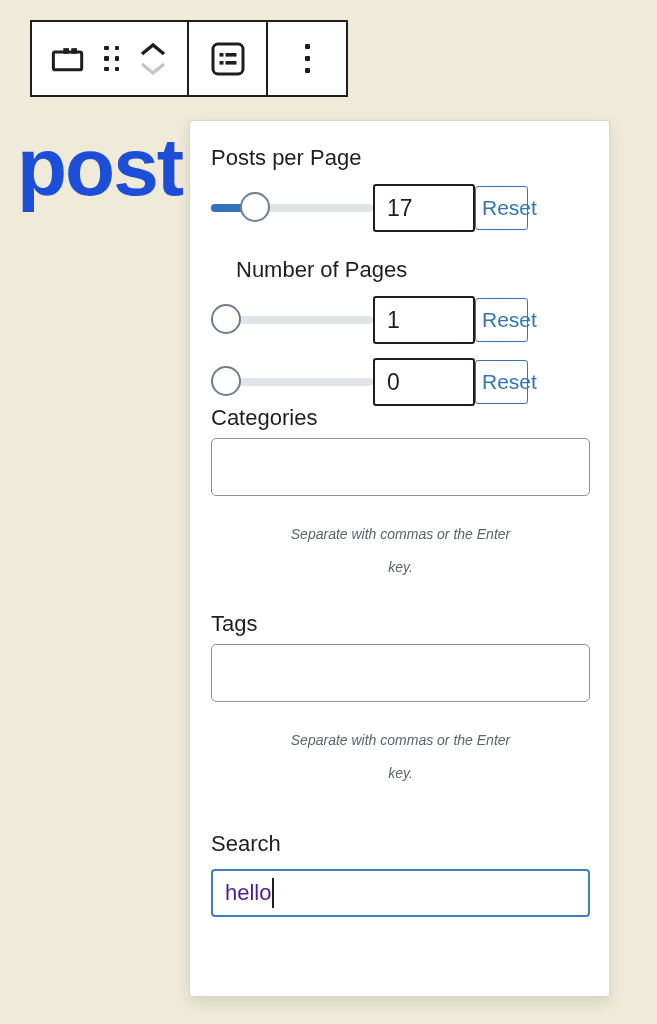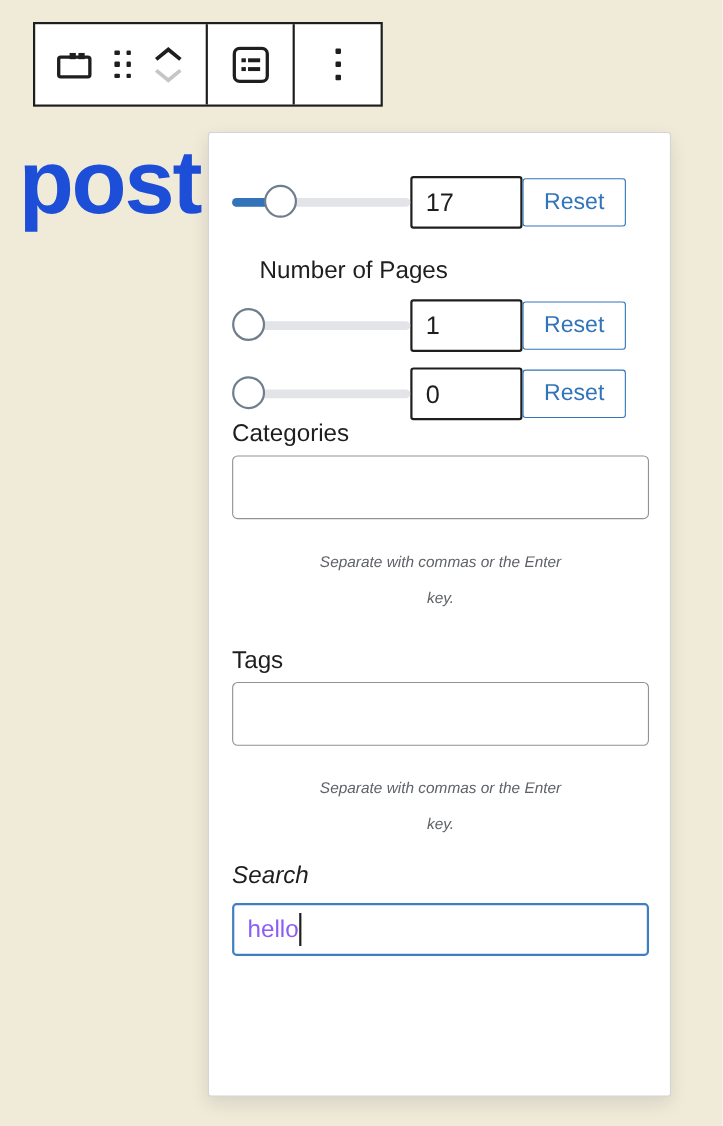--- a/index.html
+++ b/index.html
@@ -30,31 +30,31 @@
     box-shadow:0 6px 16px rgba(0,0,0,.10);padding:25px 19px 0 21px;}
   .ctl-label{font-size:22px;color:var(--label,#1e1e1e);line-height:24px;}
   .slider-row{display:flex;align-items:center;justify-content:flex-start;height:48px;margin-top:14px;}
   .slider-wrap{position:relative;flex:0 0 162px;height:48px;}
   .slider-track{position:absolute;left:0;right:0;top:20px;height:8px;background:var(--track,#e2e4e7);border-radius:4px;}
   .slider-fill{position:absolute;left:0;top:20px;height:8px;background:var(--accent,#3274b9);border-radius:4px;}
   .slider-thumb{position:absolute;top:8px;width:30px;height:30px;background:#fff;
     border:2px solid var(--thumb-border,#6f7d8c);border-radius:50%;box-sizing:border-box;}
   .num-input{width:102px;height:48px;box-sizing:border-box;border:2px solid var(--dark,#1e1e1e);border-radius:3px;
     font-family:inherit;font-size:23px;color:#1e1e1e;padding:0 0 0 12px;background:#fff;outline:none;}
-  .reset-btn{width:94px;height:44px;box-sizing:border-box;background:#fff;border:1.5px solid var(--accent,#3274b9);
+  .reset-btn{width:53px;height:44px;box-sizing:border-box;background:#fff;border:1.5px solid var(--accent,#3274b9);
     border-radius:3px;color:var(--accent,#3274b9);font-family:inherit;font-size:21px;cursor:pointer;}
   .gap-lg{margin-top:26px;margin-left:25px;}
   .token-input{display:block;width:100%;height:58px;box-sizing:border-box;margin-top:8px;
     border:1px solid #8f9296;border-radius:5px;background:#fff;font-family:inherit;font-size:22px;
     padding:0 12px;outline:none;color:#1e1e1e;}
   .help-text{margin-top:22px;font-size:14px;font-style:italic;color:var(--helper,#5f6368);line-height:33px;text-align:center;}
   .help-text span{display:block;}
   .search-input{display:flex;align-items:center;width:100%;height:48px;box-sizing:border-box;margin-top:13px;
     border:2.5px solid var(--accent-border,#3e7fc1);border-radius:4px;background:#fff;
-    font-size:22px;color:#8b5cf6;padding:0 12px;}
+    font-size:22px;color:#4c1d95;padding:0 12px;}
   .caret{display:inline-block;width:2px;height:30px;background:#1e1e1e;margin-left:1px;}
   svg{display:block;}
 </style>
 </head>
 <body>
 
 <div class="stage">
 
   <div class="block-toolbar">
     <div class="tb-section s1">
@@ -115,20 +115,21 @@
             <i></i>
         </span>
       </button>
     </div>
   </div>
 
   <div class="post-title">post</div>
 
   <div class="popover">
 
+    <div class="ctl-label">Posts per Page</div>
     <div class="slider-row">
       <div class="slider-wrap">
         <div class="slider-track"></div>
         <div class="slider-fill" style="width: 37.04px;"></div>
         <div class="slider-thumb" style="left: 29.04px;"></div>
       </div>
       <input class="num-input" type="text" value="17" style="">
       <button class="reset-btn">Reset</button>
     </div>
 
@@ -160,20 +161,20 @@
       <span>key.</span>
     </div>
 
     <div class="ctl-label" style="margin-top:28px;">Tags</div>
     <input class="token-input" type="text" value="" style="">
     <div class="help-text">
       <span>Separate with commas or the Enter</span>
       <span>key.</span>
     </div>
 
-    <div class="ctl-label" style="margin-top:18px;font-style:italic;">Search</div>
+    <div class="ctl-label" style="margin-top:42px;">Search</div>
     <div class="search-input">
       <span>hello</span>
       <span class="caret"></span>
     </div>
 
   </div>
 </div>
 
 </body></html>

